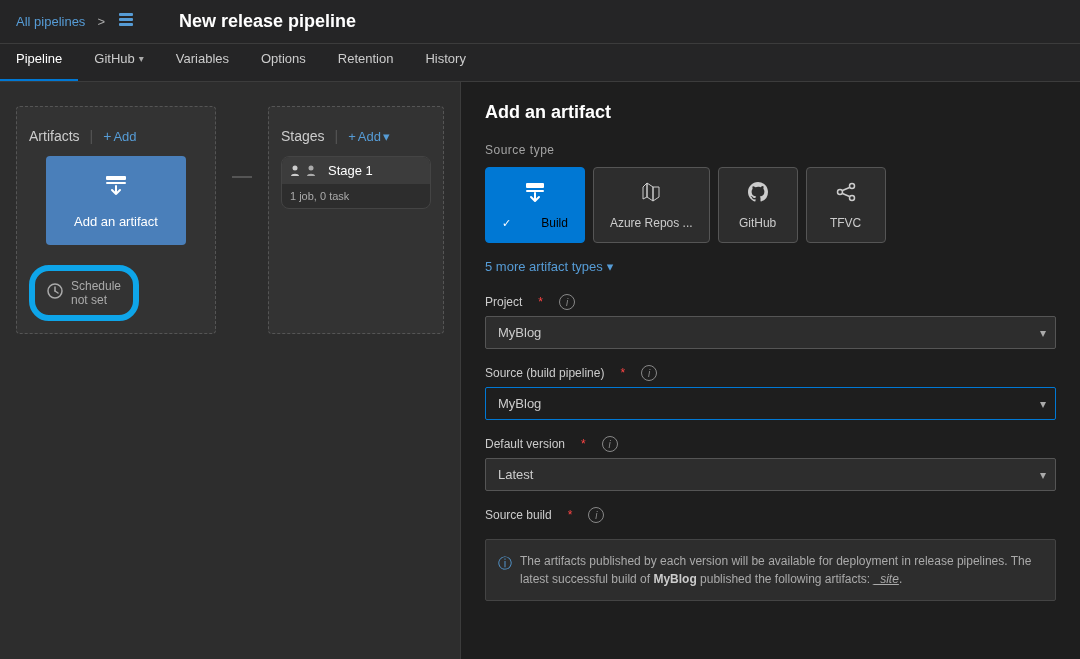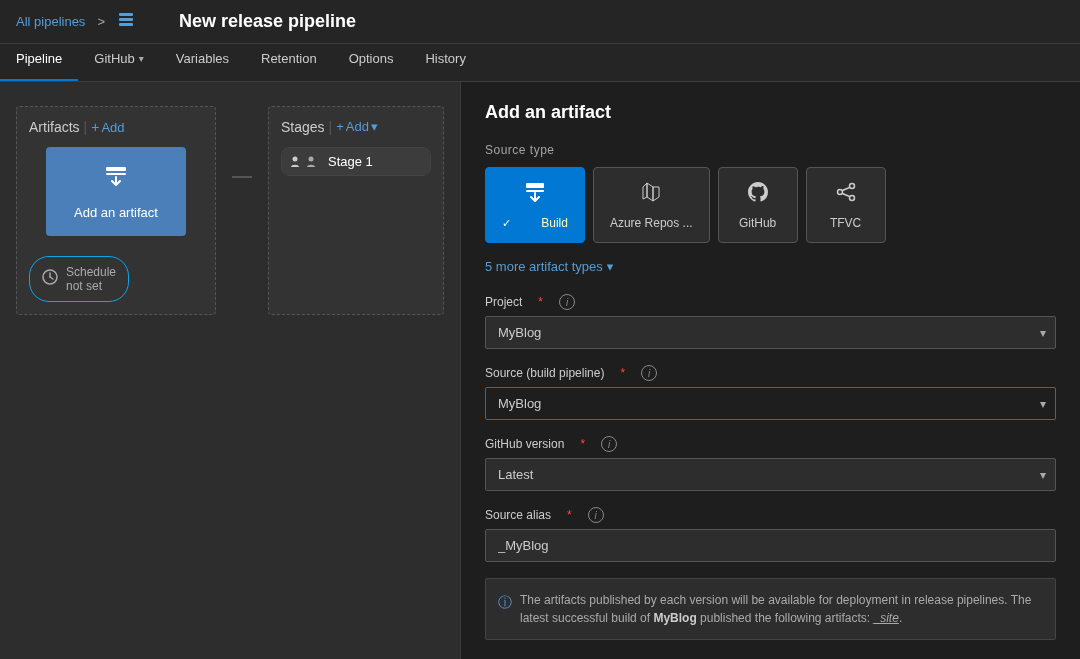--- a/index.html
+++ b/index.html
@@ -100,24 +100,26 @@
     .artifacts-box {
       border: 1px dashed #555;
       border-radius: 4px;
       padding: 12px;
       width: 200px;
       min-height: 200px;
       background: #333;
     }
     .box-header {
       display: flex;
-      align-items: flex-start;
+      align-items: flex-end;
+      gap: 6px;
       font-size: 14px;
       color: #cccccc;
       margin-bottom: 12px;
+      margin-top: 9px;
     }
     .box-header .separator {
       color: #555;
       margin: 0 4px;
     }
     .add-link {
       color: #569cd6;
       cursor: pointer;
       display: flex;
       align-items: center;
@@ -151,21 +153,21 @@
       font-weight: 500;
     }
 
     
     .schedule-box {
       display: flex;
       align-items: center;
       gap: 8px;
       margin-top: 20px;
       padding: 8px 12px;
-      border: 1px solid #0ea5e9;
+      border: 6px solid #0ea5e9;
       border-radius: 20px;
       width: fit-content;
       cursor: pointer;
     }
     .schedule-icon {
       font-size: 16px;
       color: #aaa;
     }
     .schedule-text {
       font-size: 12px;
@@ -271,21 +273,21 @@
       border-radius: 4px;
       background: #2d2d2d;
       cursor: pointer;
       min-width: 80px;
     }
     .source-type-btn.selected {
       background: #0078d4;
       border-color: #0078d4;
     }
     .source-type-btn.selected .source-type-label {
-      color: #fef9c3;
+      color: #000000;
       padding-left: 27px;
     }
     .source-type-icon {
       font-size: 22px;
       color: #cccccc;
     }
     .source-type-btn.selected .source-type-icon {
       color: #ffffff;
     }
     .source-type-label {
@@ -421,24 +423,24 @@
     <span>Pipeline</span>
   </div>
   <div class="nav-item">
     <span>GitHub</span>
     <span class="nav-chevron">▾</span>
   </div>
   <div class="nav-item">
     <span>Variables</span>
   </div>
   <div class="nav-item">
+    <span>Options</span>
+  </div>
+  <div class="nav-item">
     <span>Retention</span>
-  </div>
-  <div class="nav-item">
-    <span>Options</span>
   </div>
   <div class="nav-item">
     <span>History</span>
   </div>
 </div>
 
 <div class="main">
 
   <div class="canvas-panel">
     <div class="canvas-row">
@@ -501,20 +503,21 @@
                 <circle cx="5" cy="4" r="2.5"></circle>
                 <path d="M1 12 C1 9 9 9 9 12" stroke-width="0"></path>
               </svg>
               <svg width="14" height="14" viewBox="0 0 14 14" fill="#aaaaaa">
                 <circle cx="5" cy="4" r="2.5"></circle>
                 <path d="M1 12 C1 9 9 9 9 12" stroke-width="0"></path>
               </svg>
             </div>
             <span class="stage-card-name">Stage 1</span>
           </div>
+          <div class="stage-card-bottom">1 job, 0 task</div>
         </div>
       </div>
     </div>
   </div>
 
   <div class="artifact-panel">
     <div class="panel-title">Add an artifact</div>
 
     <div class="form-group">
       <div class="section-label">Source type</div>
@@ -597,41 +600,40 @@
       <div class="select-wrapper active-border">
         <select style="border-color:#0078d4; background:#1e1e1e;">
           <option>MyBlog</option>
         </select>
         <span class="select-chevron">▾</span>
       </div>
     </div>
 
     <div class="form-group">
       <div class="form-label">
-        <span>GitHub version</span>
+        <span>Default version</span>
         <span class="required-star">*</span>
         <span class="info-icon">i</span>
       </div>
       <div class="select-wrapper">
         <select>
           <option>Latest</option>
           <option>Specific version</option>
           <option>Latest from specific branch</option>
         </select>
         <span class="select-chevron">▾</span>
       </div>
     </div>
 
     <div class="form-group">
       <div class="form-label">
-        <span>Source alias</span>
+        <span>Source build</span>
         <span class="required-star">*</span>
         <span class="info-icon">i</span>
       </div>
-      <input type="text" class="form-input" value="_MyBlog" style="">
     </div>
 
     <div class="info-box">
       <span class="info-box-icon">ⓘ</span>
       <span>
         The artifacts published by each version will be available for deployment in release pipelines. The latest successful build of <b>MyBlog</b> published the following artifacts: <em>_site</em>.
       </span>
     </div>
 
   </div>

